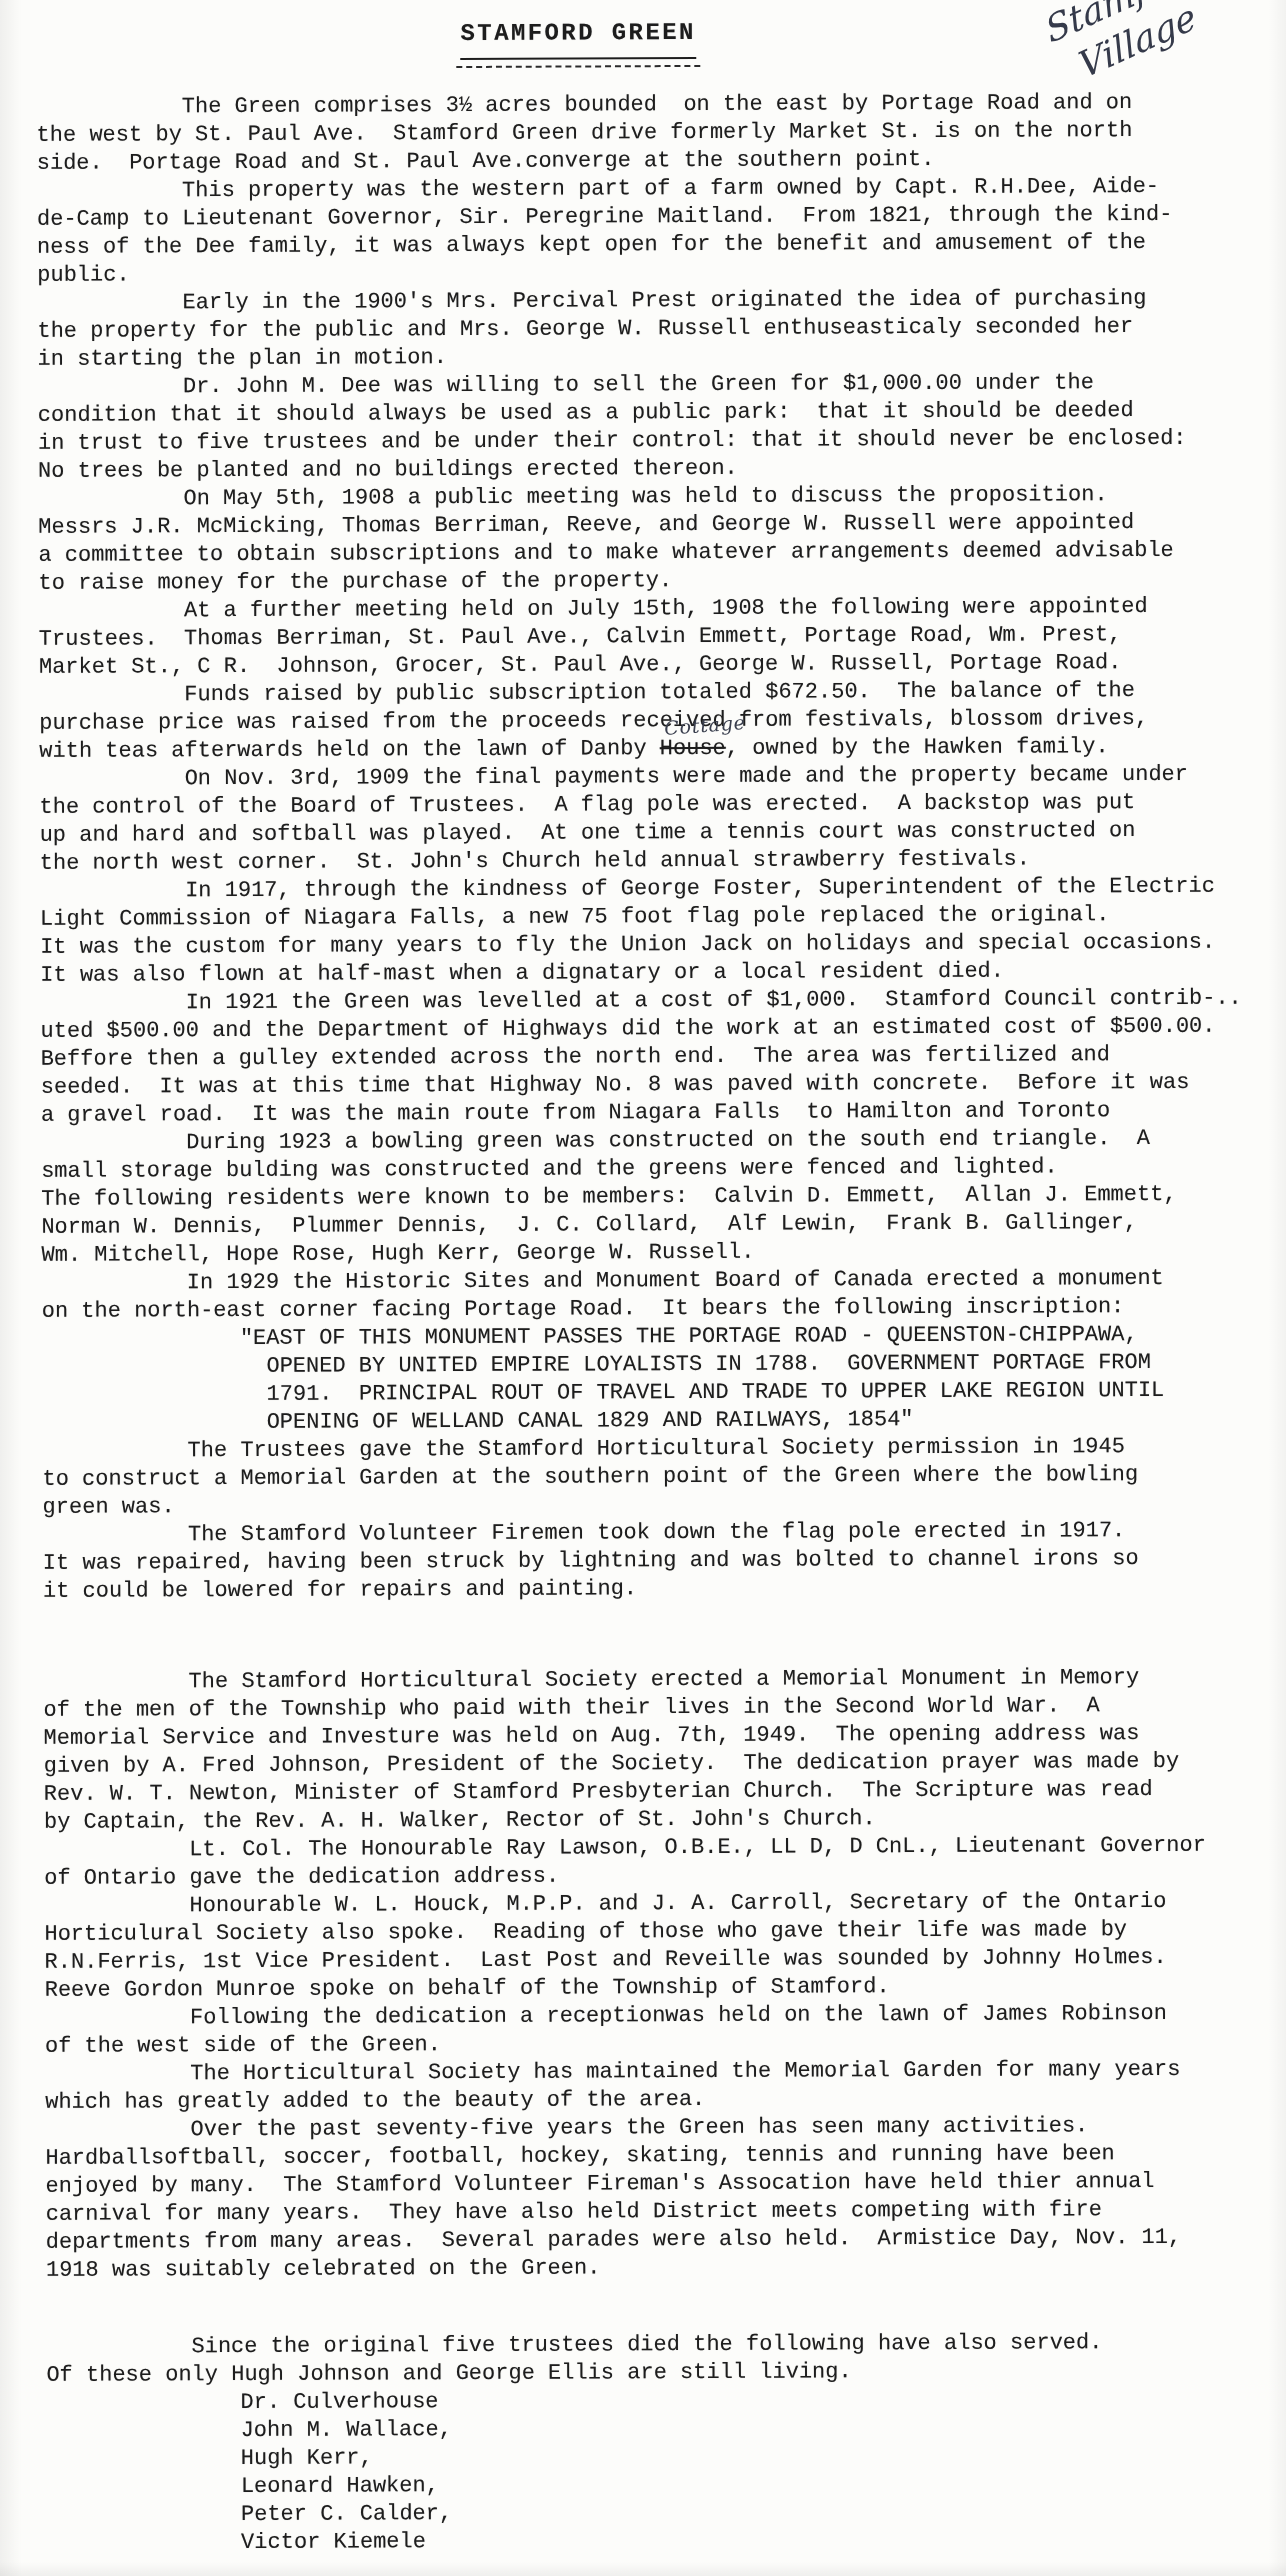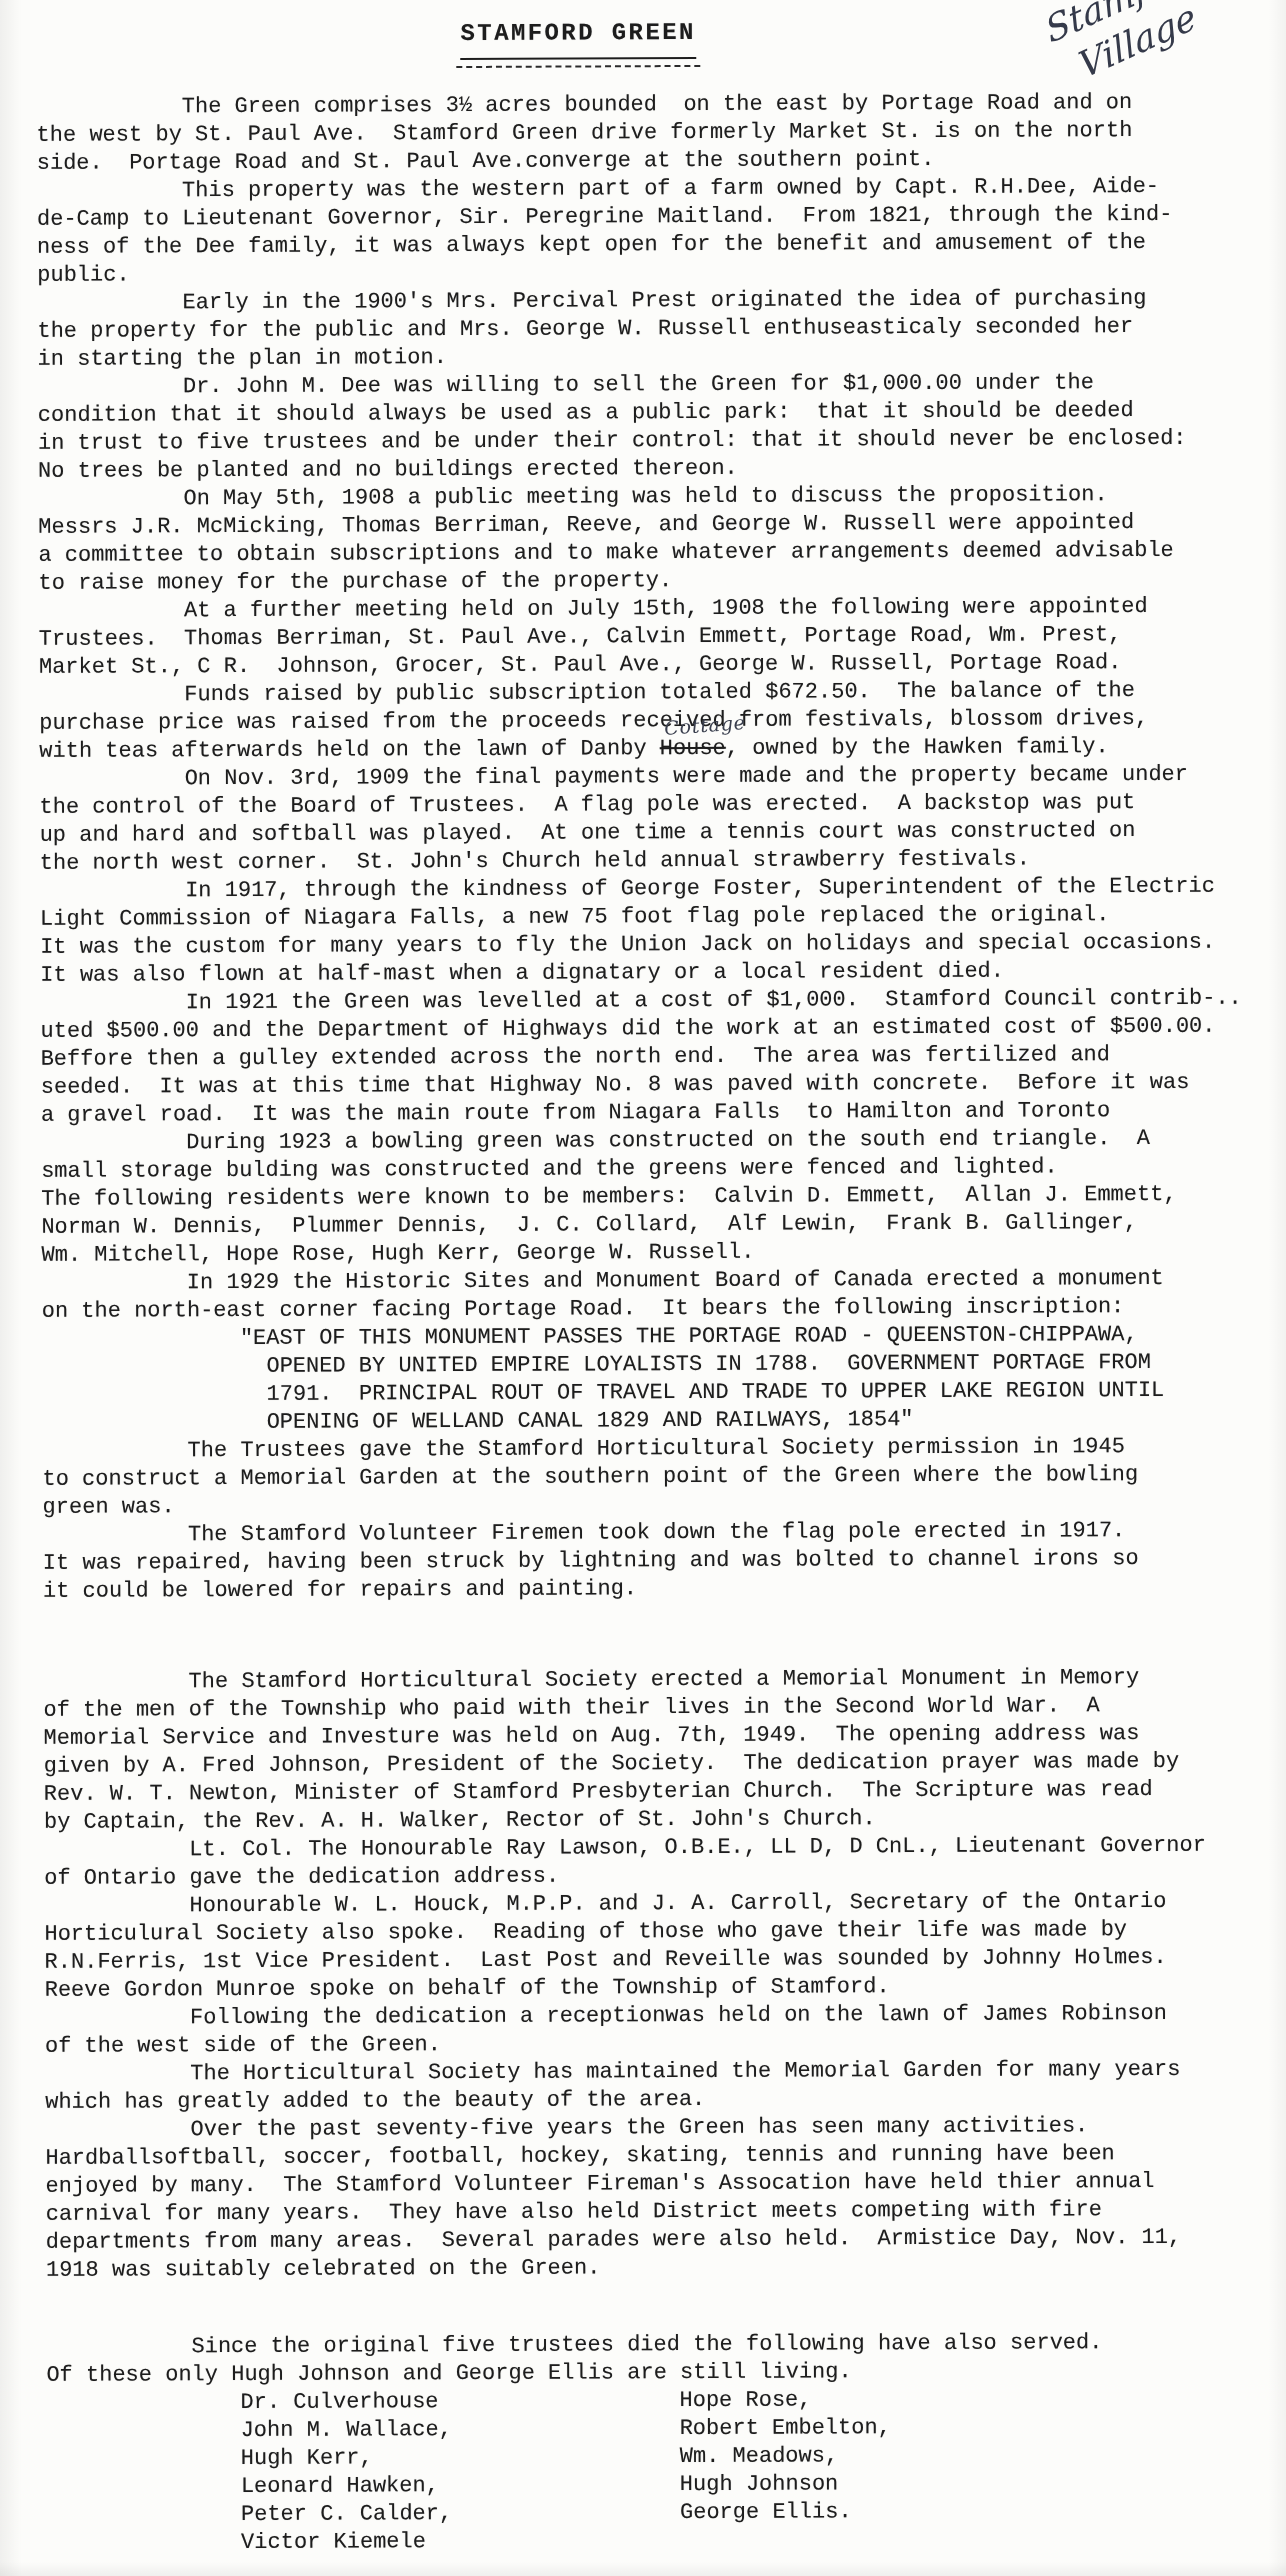--- a/index.html
+++ b/index.html
@@ -180,21 +180,16 @@
   <div class="para trustees-intro">           Since the original five trustees died the following have also served.
 Of these only Hugh Johnson and George Ellis are still living.</div>
 
   <div class="name-columns">
     <div class="name-col left">Dr. Culverhouse
 John M. Wallace,
 Hugh Kerr,
 Leonard Hawken,
 Peter C. Calder,
 Victor Kiemele</div>
-    <div class="name-col right">Hope Rose,
-Robert Embelton,
-Wm. Meadows,
-Hugh Johnson
-George Ellis.</div>
   </div>
 
 </div>
 
 
 </body></html>

